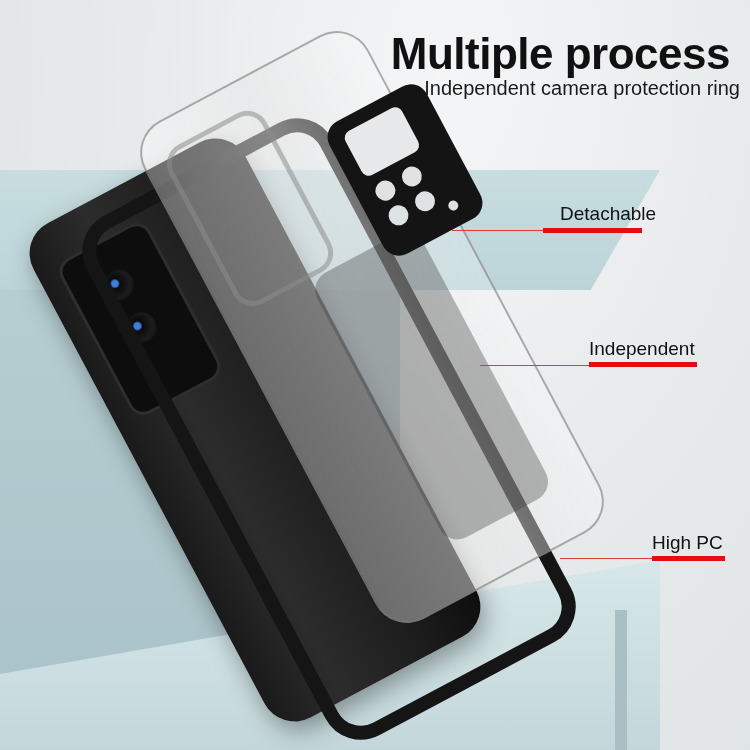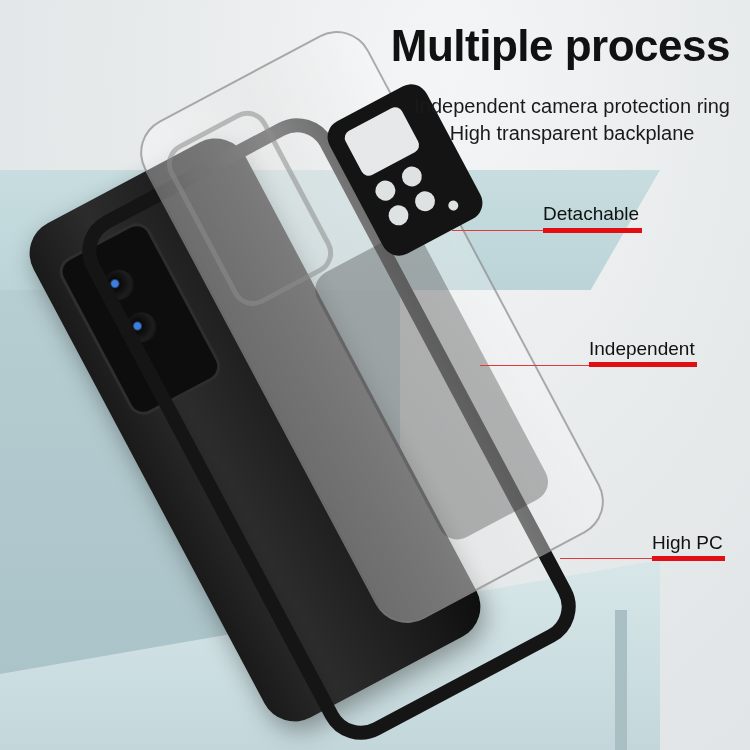--- a/index.html
+++ b/index.html
@@ -34,23 +34,23 @@
   .clear-cam { position:absolute; left:18px; top:28px; width:100px; height:170px;
            border:5px solid rgba(140,140,140,0.55); border-radius:22px; }
   .clear-shadow { position:absolute; left:90px; top:210px; width:120px; height:300px;
            background:rgba(60,60,60,0.35); border-radius:20px; }
   .ring { left:350px; top:95px; width:110px; height:150px; transform:rotate(-28deg);
           background:#141414; border-radius:18px; }
   .ring-window { position:absolute; left:16px; top:14px; width:64px; height:50px; background:#e6e8e9; border-radius:8px; }
   .ring-hole { position:absolute; width:20px; height:20px; border-radius:50%; background:#dfe2e3; }
 
   
-  .title { position:absolute; right:20px; top:21px; font-size:44px; font-weight:bold; color:#111;
+  .title { position:absolute; right:20px; top:29px; font-size:44px; font-weight:bold; color:#111;
            letter-spacing:-0.5px; white-space:nowrap; }
-  .subs { position:absolute; right:20px; top:75px; text-align:center;margin-top:18px; }
+  .subs { position:absolute; right:10px; top:75px; text-align:left; }
   .sub { font-size:20px; color:#1a1a1a; line-height:27px; white-space:nowrap; }
 
   .callout { position:absolute; }
   .callout .label { position:absolute; font-size:19px; color:#111; white-space:nowrap; }
   .callout .bar { position:absolute; height:5px; background:#e10f14; }
   .callout .line { position:absolute; height:1px; background:#e23a3a; }
 </style>
 </head>
 <body>
 
@@ -77,27 +77,26 @@
     <div class="ring-hole" style="left:48px;top:74px"></div>
     <div class="ring-hole" style="left:18px;top:102px"></div>
     <div class="ring-hole" style="left:48px;top:102px"></div>
     <div class="ring-hole" style="left:76px;top:124px;width:10px;height:10px"></div>
   </div>
 </div>
 
 <div class="title">Multiple process</div>
 <div class="subs">
   <div class="sub">Independent camera protection ring</div>
-  <div class="sub">High transparent backplane</div>
 </div>
 
 <div class="callout">
   <div class="line" style="left:452px;top:230px;width:190px"></div>
   <div class="bar" style="left:543px;top:228px;width:99px"></div>
-  <div class="label" style="left:543px;top:203px">Detachable</div>
+  <div class="label" style="left:560px;top:203px">Detachable</div>
 </div>
 <div class="callout">
   <div class="line" style="left:480px;top:365px;width:217px"></div>
   <div class="bar" style="left:589px;top:362px;width:108px"></div>
   <div class="label" style="left:589px;top:338px">Independent</div>
 </div>
 <div class="callout">
   <div class="line" style="left:560px;top:558px;width:164px"></div>
   <div class="bar" style="left:652px;top:556px;width:73px"></div>
   <div class="label" style="left:652px;top:532px">High PC</div>

